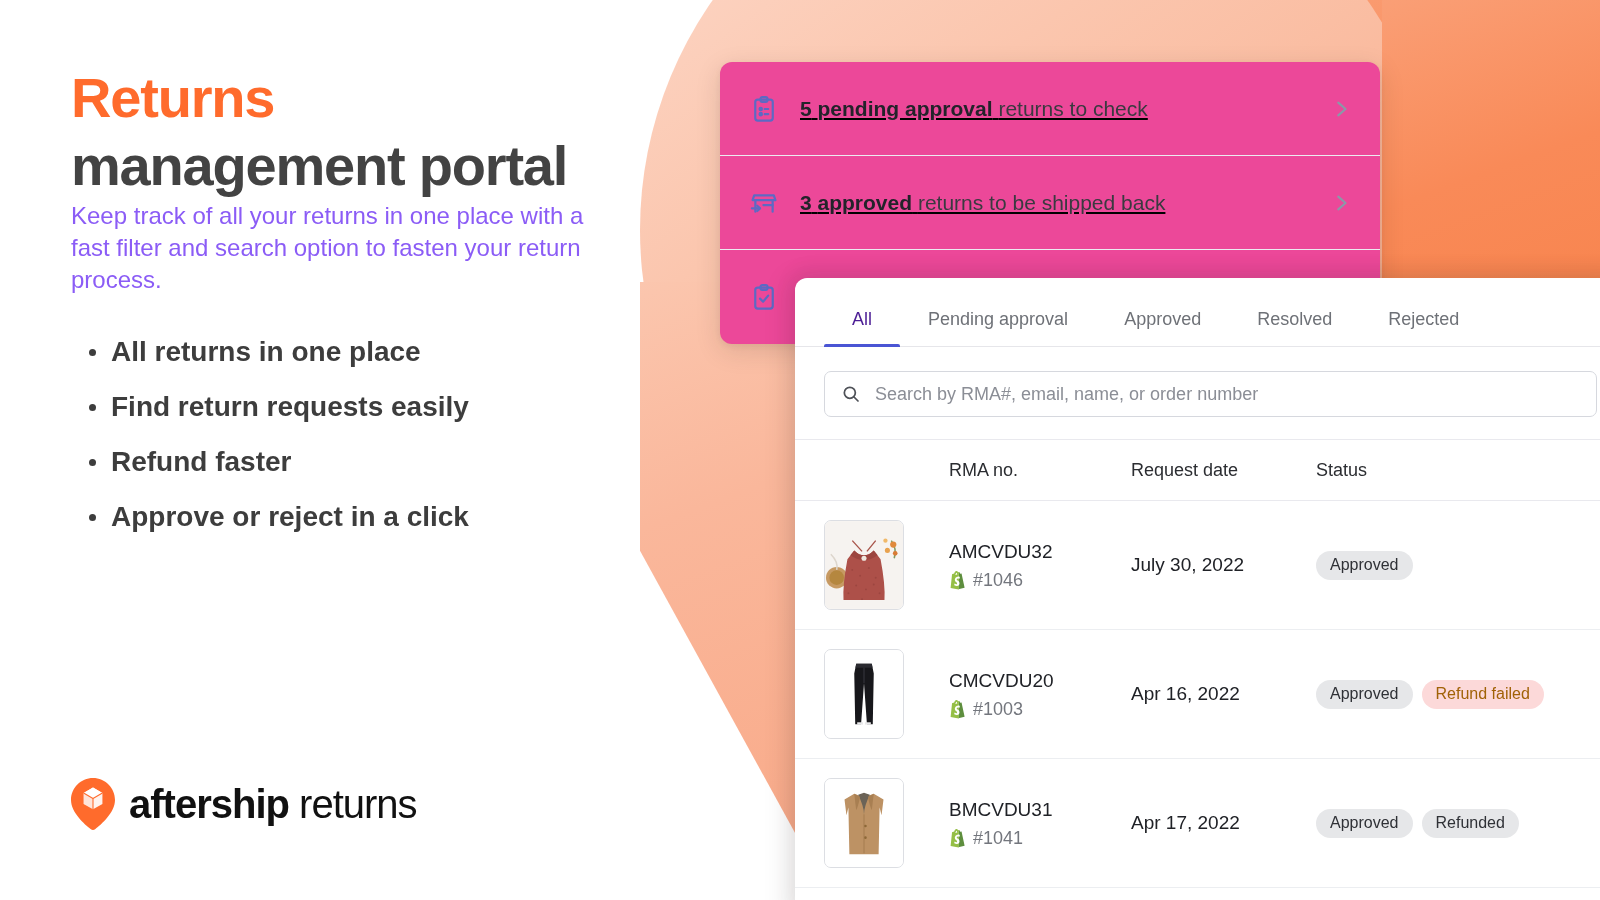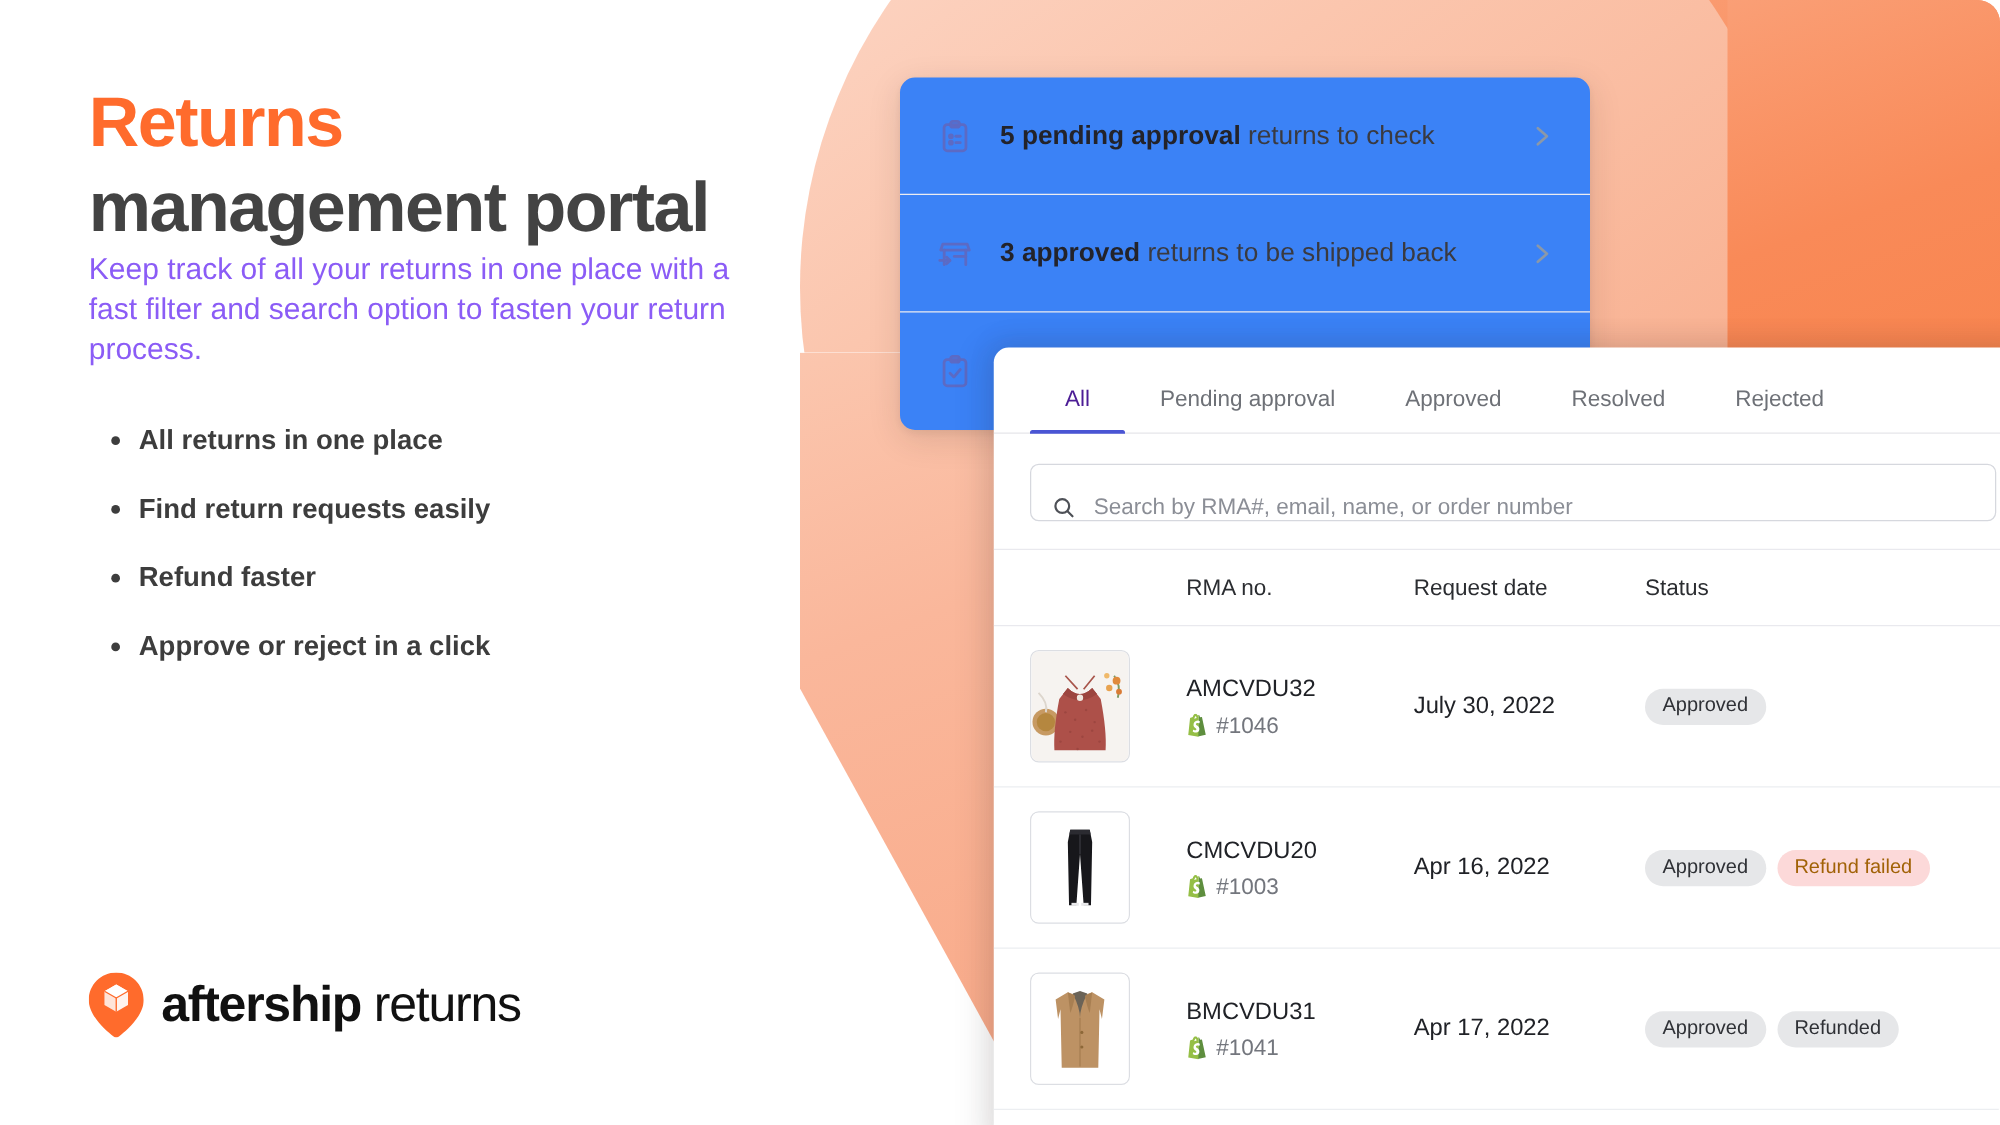--- a/index.html
+++ b/index.html
@@ -9,21 +9,20 @@
     overflow: hidden;
     background: #ffffff;
     font-family: "Liberation Sans", sans-serif;
     -webkit-font-smoothing: antialiased;
   }
   #root {
     position: relative;
     width: 1600px; height: 900px;
     background: #ffffff;
     overflow: hidden;
-    border-radius: 18px;
   }
 
   
   .bg-orange-panel {
     position: absolute;
     left: 690px; top: -4px;
     width: 920px; height: 286px;
     background: linear-gradient(160deg, #fbb694 0%, #fa9f76 32%, #f98a58 70%, #f8854f 100%);
     border-top-left-radius: 300px;
     z-index: 1;
@@ -84,21 +83,21 @@
     color: #8b5cf6;
     font-weight: 400;
     max-width: 540px;
   }
   .benefits {
     margin-top: 42px;
     list-style: none;
   }
   .benefits li {
     position: relative;
-    font-size: 22px;
+    font-size: 28px;
     line-height: 28px;
     font-weight: 600;
     color: #3d3d3d;
     padding-left: 40px;
     margin-bottom: 27px;
   }
   .benefits li::before {
     content: "";
     position: absolute;
     left: 18px; top: 11px;
@@ -120,26 +119,27 @@
     color: #111111;
     white-space: nowrap;
   }
   .brand-text .b-bold { font-weight: 700; }
   .brand-text .b-light { font-weight: 300; }
 
   
   .notif-card {
     position: absolute;
     left: 720px; top: 62px;
-    width: 552px;
-    background: #3b82f6;
+    width: 660px;
+    background: #ec4899;
     border-radius: 12px;
     box-shadow: 0 7px 26px rgba(40,30,25,0.13), 0 2px 6px rgba(40,30,25,0.06);
     z-index: 6;
     overflow: hidden;
+    text-decoration: underline;
   }
   .notif-row {
     display: flex;
     align-items: center;
     height: 94px;
     padding: 0 28px 0 30px;
     gap: 22px;
     border-bottom: 1px solid #ececf1;
   }
   .notif-row:last-child { border-bottom: none; }
@@ -189,21 +189,21 @@
     content: "";
     position: absolute;
     left: 0; right: 0; bottom: -1px;
     height: 3px;
     background: #4a55d4;
     border-radius: 2px 2px 0 0;
   }
   .search-wrap { padding: 24px 28px 22px 29px; }
   .search-box {
     display: flex;
-    align-items: flex-end;
+    align-items: center;
     gap: 14px;
     height: 46px;
     border: 1px solid #d6d8de;
     border-radius: 7px;
     padding: 0 16px;
     background: #ffffff;
   }
   .search-box .s-ico { width: 20px; height: 20px; color: #4e5157; flex: 0 0 20px; }
   .search-box .s-ico svg { display: block; width: 20px; height: 20px; }
   .search-box input {

